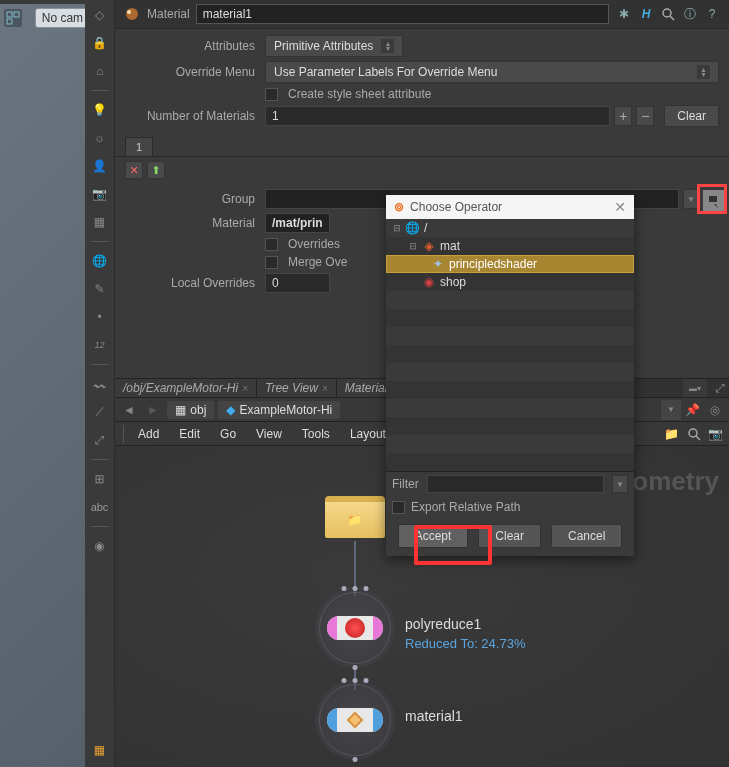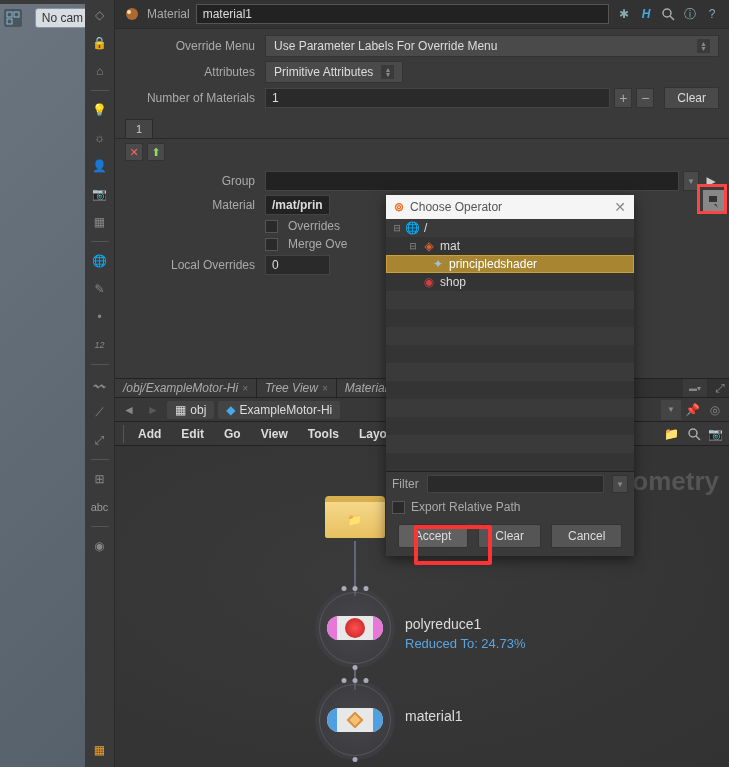--- a/index.html
+++ b/index.html
@@ -61,21 +61,21 @@
   .tab .x { color: #777; font-size: 10px; }
   .tab-dd { margin-left: auto; width: 24px; height: 18px; background: #3a3a3a; display: flex; align-items: center; justify-content: center; font-size: 8px; color: #888; margin-right: 4px; }
   .tab-icon { width: 18px; height: 18px; display: flex; align-items: center; justify-content: center; color: #888; }
 
   .path-bar { position: absolute; left: 115px; top: 398px; right: 0; height: 24px; background: #383838; display: flex; align-items: center; gap: 4px; padding: 0 4px; border-bottom: 1px solid #222; }
   .path-btn { width: 20px; height: 20px; display: flex; align-items: center; justify-content: center; color: #888; }
   .path-chip { padding: 2px 8px; background: #444; color: #ddd; font-size: 11px; display: flex; align-items: center; gap: 4px; border-radius: 2px; }
   .path-right { margin-left: auto; display: flex; gap: 2px; }
 
   .menu-bar { position: absolute; left: 115px; top: 422px; right: 0; height: 24px; background: #383838; display: flex; align-items: center; gap: 0; padding: 0 4px; border-bottom: 1px solid #222; }
-  .menu-item { padding: 3px 10px; color: #ddd; font-size: 12px; font-weight: bold; }
+  .menu-item { padding: 3px 10px; color: #ddd; font-size: 12px; }
   .menu-right { margin-left: auto; display: flex; gap: 4px; }
   .mr-icon { width: 18px; height: 18px; display: flex; align-items: center; justify-content: center; }
   .menu-sep { width: 1px; height: 18px; background: #555; margin: 0 4px; }
 
   .network { position: absolute; left: 115px; top: 446px; right: 0; bottom: 0; background: radial-gradient(ellipse at 40% 40%, #3a3a3a 0%, #323232 100%); overflow: hidden; }
 
   .bgtext { position: absolute; right: 10px; top: 20px; color: #555; font-size: 26px; font-weight: 600; }
 
   
   .folder-node { position: absolute; left: 210px; top: 50px; }
@@ -181,35 +181,42 @@
             <line x1="9" y1="9" x2="13" y2="13" stroke="#aaa" stroke-width="1.5"></line>
           </svg>
       </div>
       <div class="ic">ⓘ</div>
       <div class="ic">?</div>
     </div>
   </div>
 
   <div class="param-rows">
     <div class="prow">
+      <div class="plabel">Attributes</div>
+      <div class="pcontrol">
+        <div class="dropdown">
+          <span>Primitive Attributes</span>
+          <div class="dd-arrows">▲<br>▼</div>
+        </div>
+      </div>
+    </div>
+    <div class="prow">
       <div class="plabel">Override Menu</div>
       <div class="pcontrol">
         <div class="dropdown" style="flex:1">
           <span>Use Parameter Labels For Override Menu</span>
           <div class="dd-arrows">▲<br>▼</div>
         </div>
       </div>
     </div>
     <div class="prow">
-      <div class="plabel">Attributes</div>
-      <div class="pcontrol">
-        <div class="dropdown">
-          <span>Primitive Attributes</span>
-          <div class="dd-arrows">▲<br>▼</div>
-        </div>
+      <div class="plabel"></div>
+      <div class="pcontrol">
+        <div class="checkbox"></div>
+        <span class="clabel">Create style sheet attribute</span>
       </div>
     </div>
     <div class="prow">
       <div class="plabel">Number of Materials</div>
       <div class="pcontrol">
         <input class="numfield" value="1" style="">
         <div class="spin">+</div>
         <div class="spin">−</div>
         <button class="clearbtn">Clear</button>
       </div>

